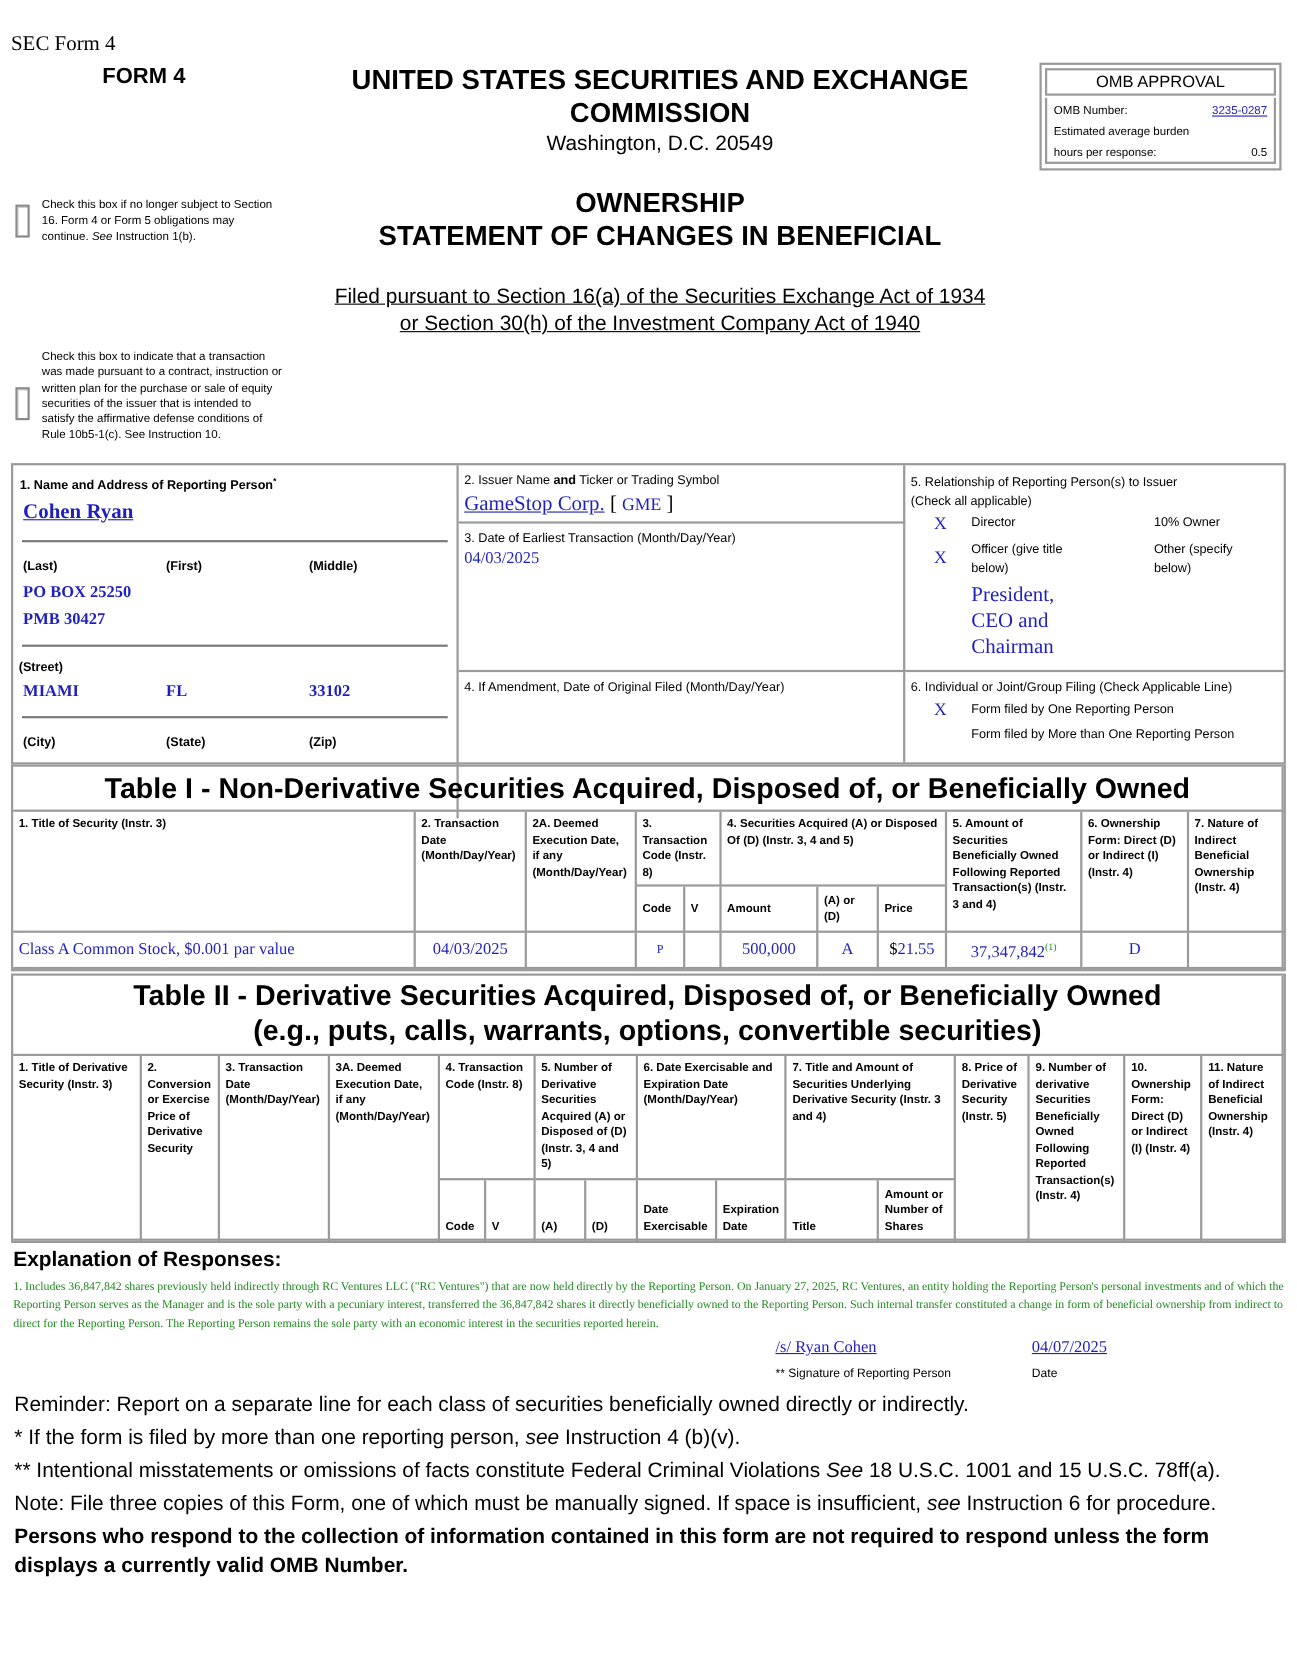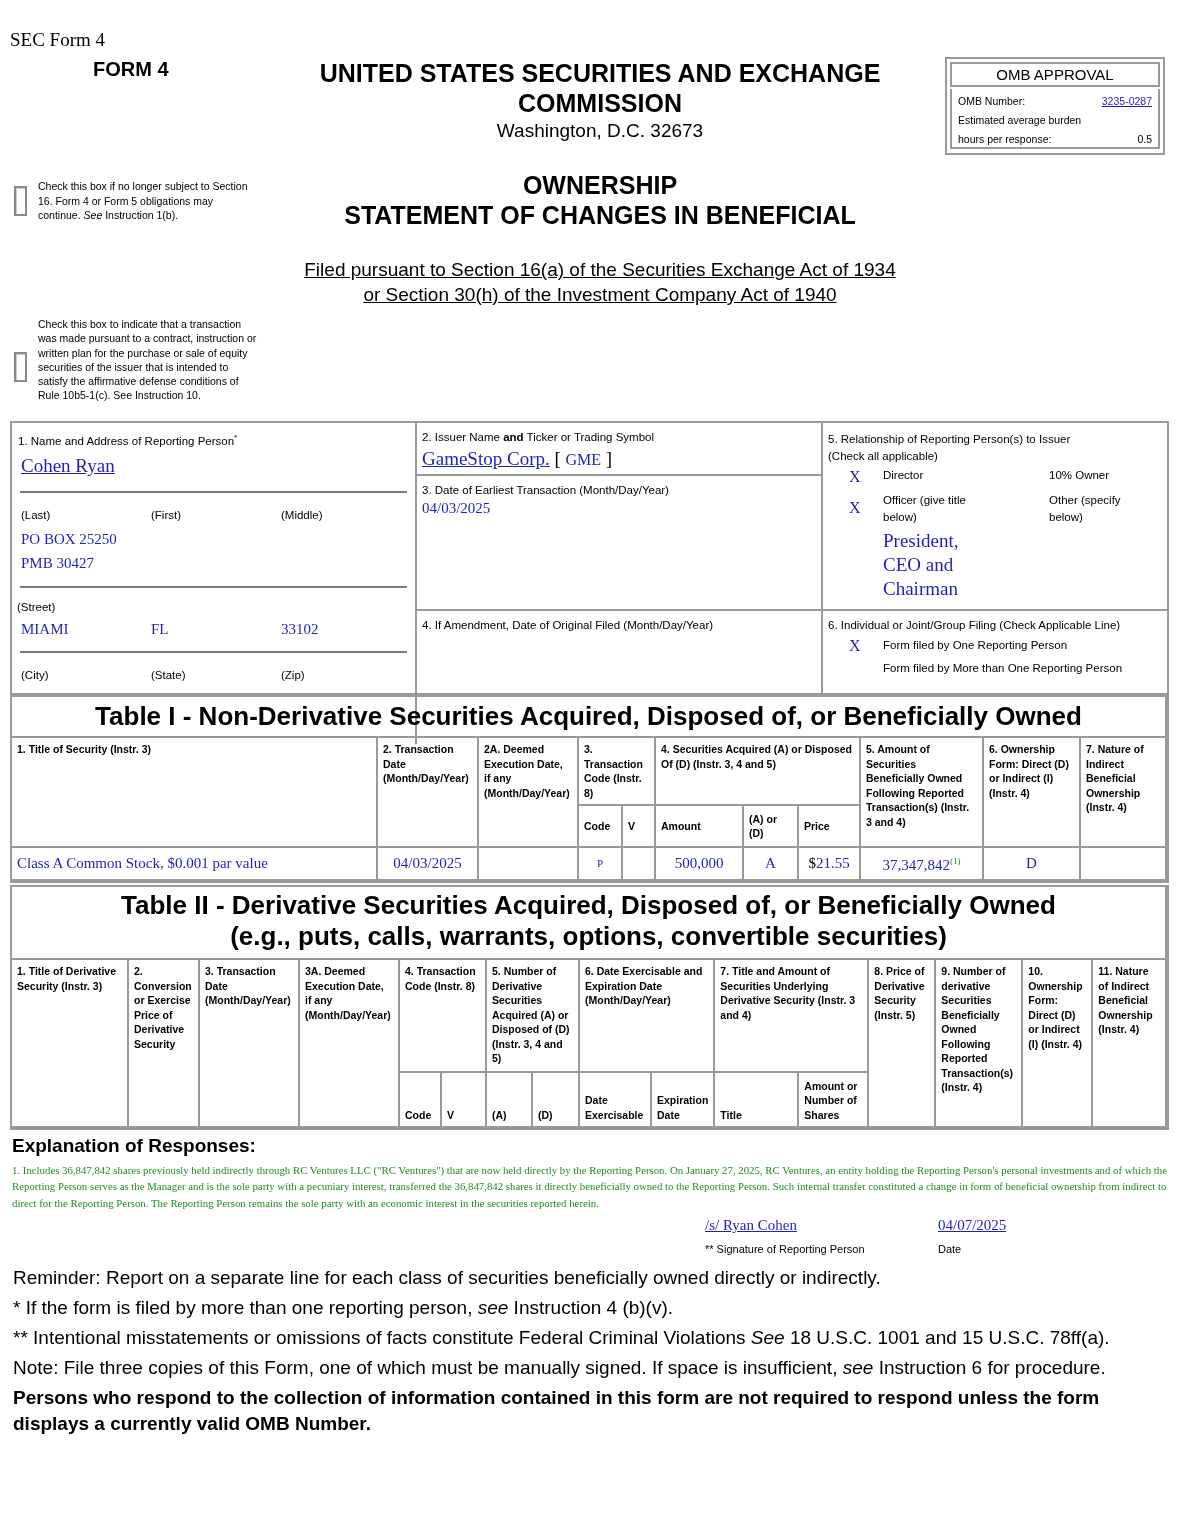--- a/index.html
+++ b/index.html
@@ -24,21 +24,21 @@
 
   .chk { width: 13px; height: 30px; border: 2px solid #8a8a8a; box-shadow: inset 1px 1px 0 #ccc; }
   #chk1 { left: 14px; top: 186px; }
   #chk1-text { left: 38px; top: 179px; width: 220px; font-size: 10.5px; line-height: 14.5px; }
   #chk2 { left: 14px; top: 352px; }
   #chk2-text { left: 38px; top: 317px; width: 220px; font-size: 10.5px; line-height: 14.3px; }
 
   
   #info-grid { left: 10px; top: 421px; width: 1159px; height: 274px; border: 2px solid #9a9a9a; }
   .cell { position: absolute; border: 2px solid #9a9a9a; font-size: 11.5px; }
-  #box1 { left: 0; top: 0; width: 405px; height: 321px; border: none; border-right: 2px solid #9a9a9a; }
+  #box1 { left: 0; top: 0; width: 405px; height: 321px; border: none; border-right: 2px solid #9a9a9a; font-weight: bold; }
   #box2 { left: 405px; top: 0; width: 406px; height: 53px; border: none; border-right: 2px solid #9a9a9a; border-bottom: 2px solid #9a9a9a; }
   #box3 { left: 405px; top: 53px; width: 406px; height: 135px; border: none; border-right: 2px solid #9a9a9a; border-bottom: 2px solid #9a9a9a; }
   #box4 { left: 405px; top: 188px; width: 406px; height: 82px; border: none; border-right: 2px solid #9a9a9a; }
   #box5 { left: 811px; top: 0; width: 344px; height: 188px; border: none; border-bottom: 2px solid #9a9a9a; padding-left: 20px; }
   #box6 { left: 811px; top: 188px; width: 344px; height: 82px; border: none; }
   .lbl { font-size: 11.5px; }
   .val { font-family: "Liberation Serif", serif; color: #1f1fbf; }
   .hr { position: absolute; left: 8px; right: 8px; height: 2px; background: #7a7a7a; }
 
   
@@ -60,21 +60,21 @@
   #notes p { margin: 0 0 4px 0; }
 </style>
 </head>
 <body>
 
 <div class="abs serif" id="sec-form-label">SEC Form 4</div>
 <div class="abs" id="form4-title">FORM 4</div>
 <div class="abs" id="header-center">
   <div class="t1">UNITED STATES SECURITIES AND EXCHANGE</div>
   <div class="t1">COMMISSION</div>
-  <div class="t2">Washington, D.C. 32673</div>
+  <div class="t2">Washington, D.C. 20549</div>
 </div>
 <div class="abs" id="statement">
   <div>OWNERSHIP</div>
   <div>STATEMENT OF CHANGES IN BENEFICIAL</div>
 </div>
 <div class="abs" id="filed">
   <div>Filed pursuant to Section 16(a) of the Securities Exchange Act of 1934</div>
   <div>or Section 30(h) of the Investment Company Act of 1940</div>
 </div>
 

